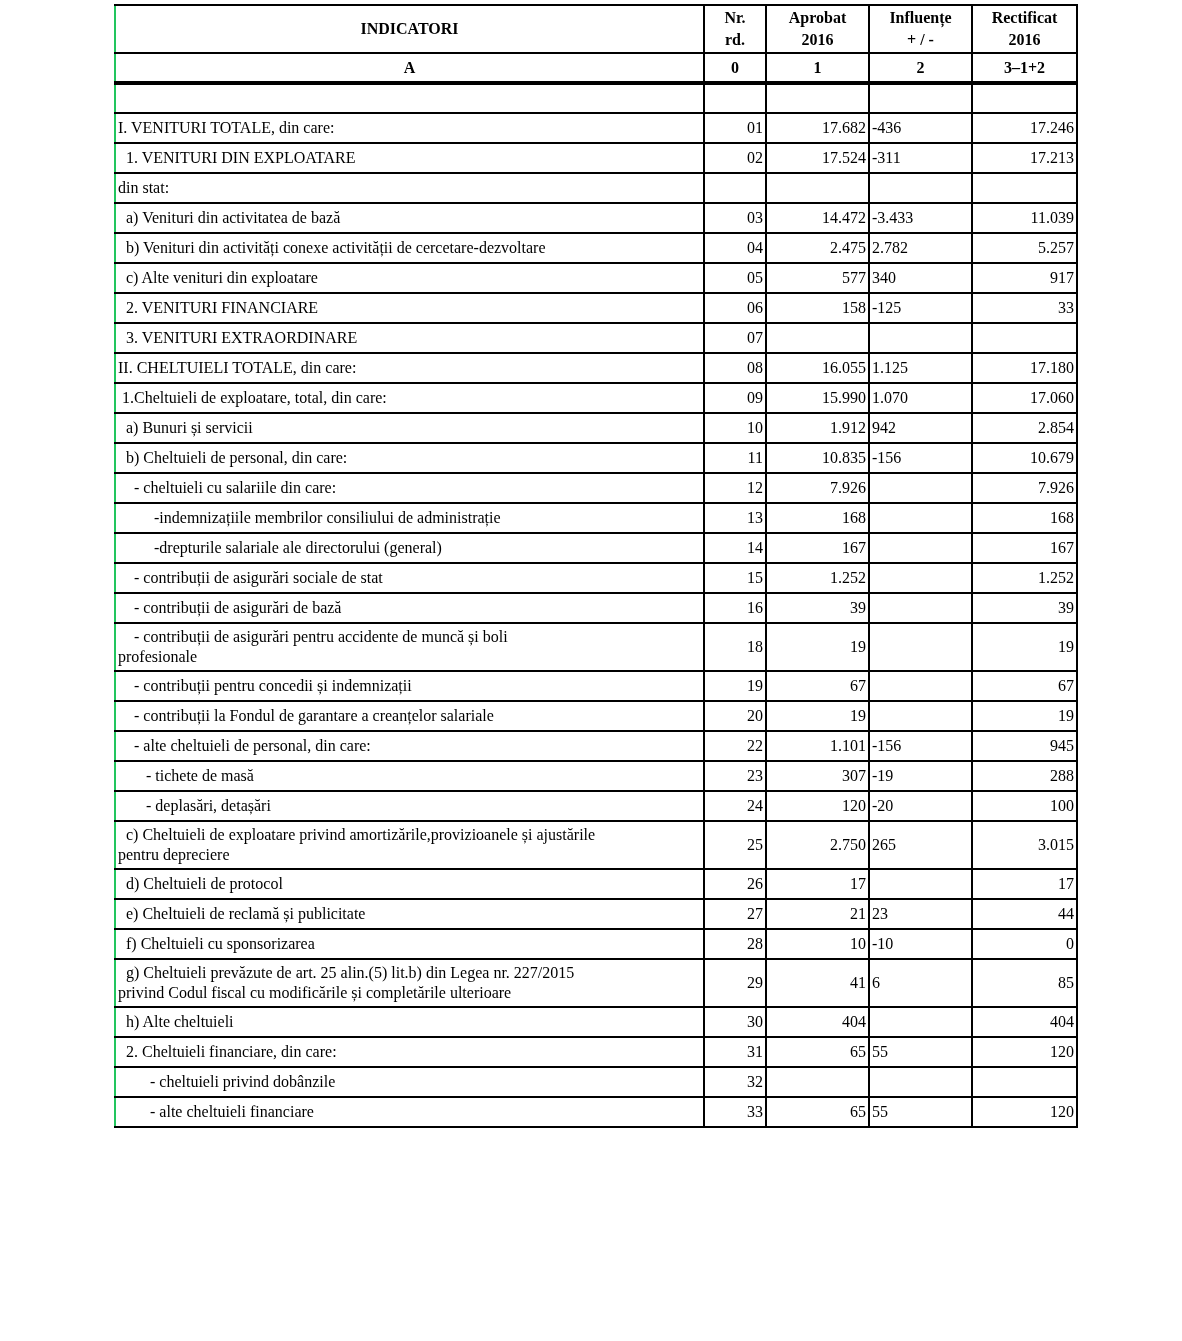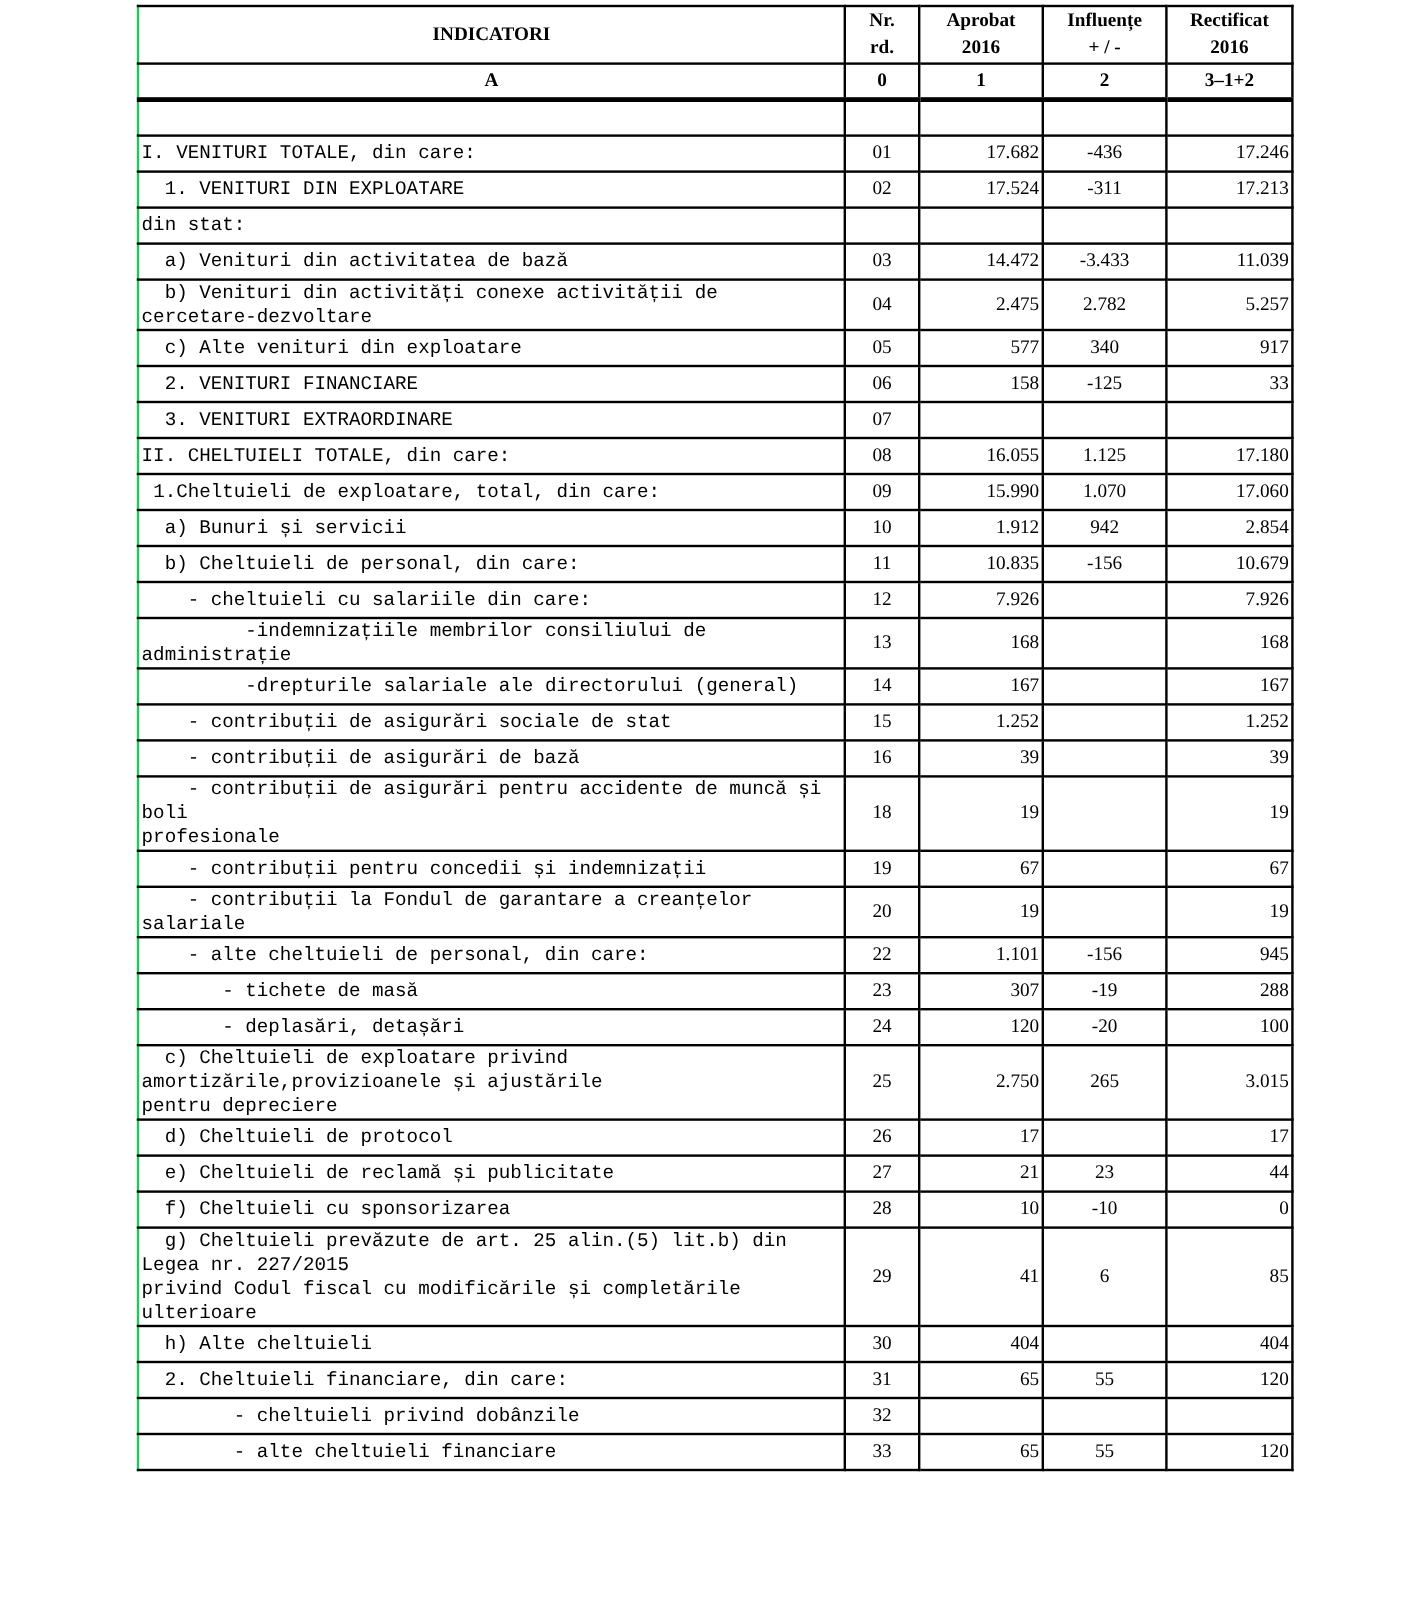--- a/index.html
+++ b/index.html
@@ -16,24 +16,24 @@
   table.budget col.c4 { width: 105px; }
   table.budget td, table.budget th {
     border: 2px solid #000; padding: 0 2px; height: 28px; line-height: 20px;
     vertical-align: middle; white-space: pre-wrap;
   }
   table.budget th { font-weight: bold; text-align: center; font-size: 16px; }
   tr.head th { height: 46px; line-height: 22px; }
   tr.sub th { height: 27px; }
   tr.sub th, tr.sub td { border-bottom: 4px solid #000; }
   tr.blank td { height: 27px; }
-  td.lbl { text-align: left; padding-left: 2px; font-family: Liberation Mono, monospace; }
-  td.nr { text-align: center; }
+  td.lbl { text-align: left; padding-left: 2px; }
+  td.nr { text-align: right; }
   td.num { text-align: right; padding-right: 2px; }
-  td.inf { text-align: center; }
+  td.inf { }
   tr.tall td { height: 46px; }
   table.budget td:first-child, table.budget th:first-child { border-left: 2px solid #22c55e; }
 </style>
 </head>
 <body>
 
 <table class="budget">
   <colgroup>
       <col class="c0">
       <col class="c1">

